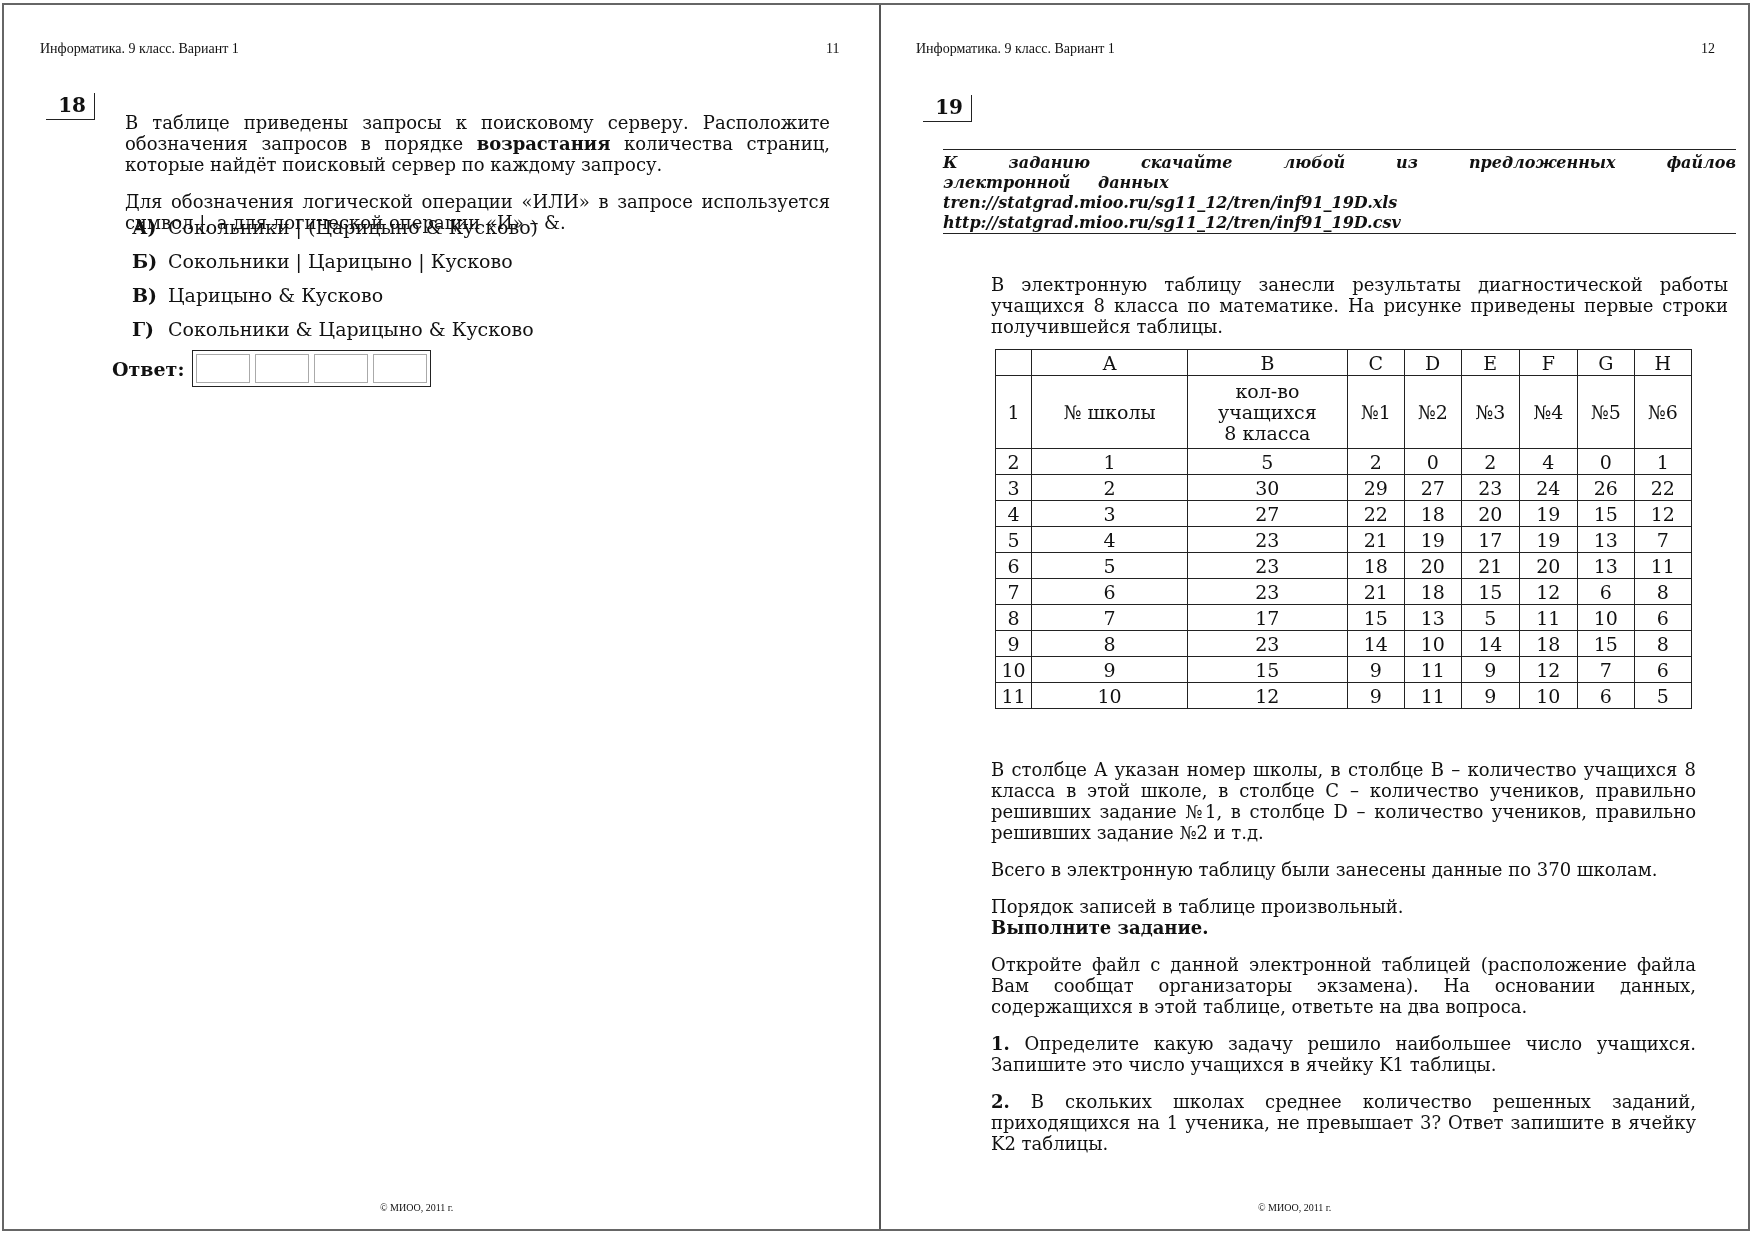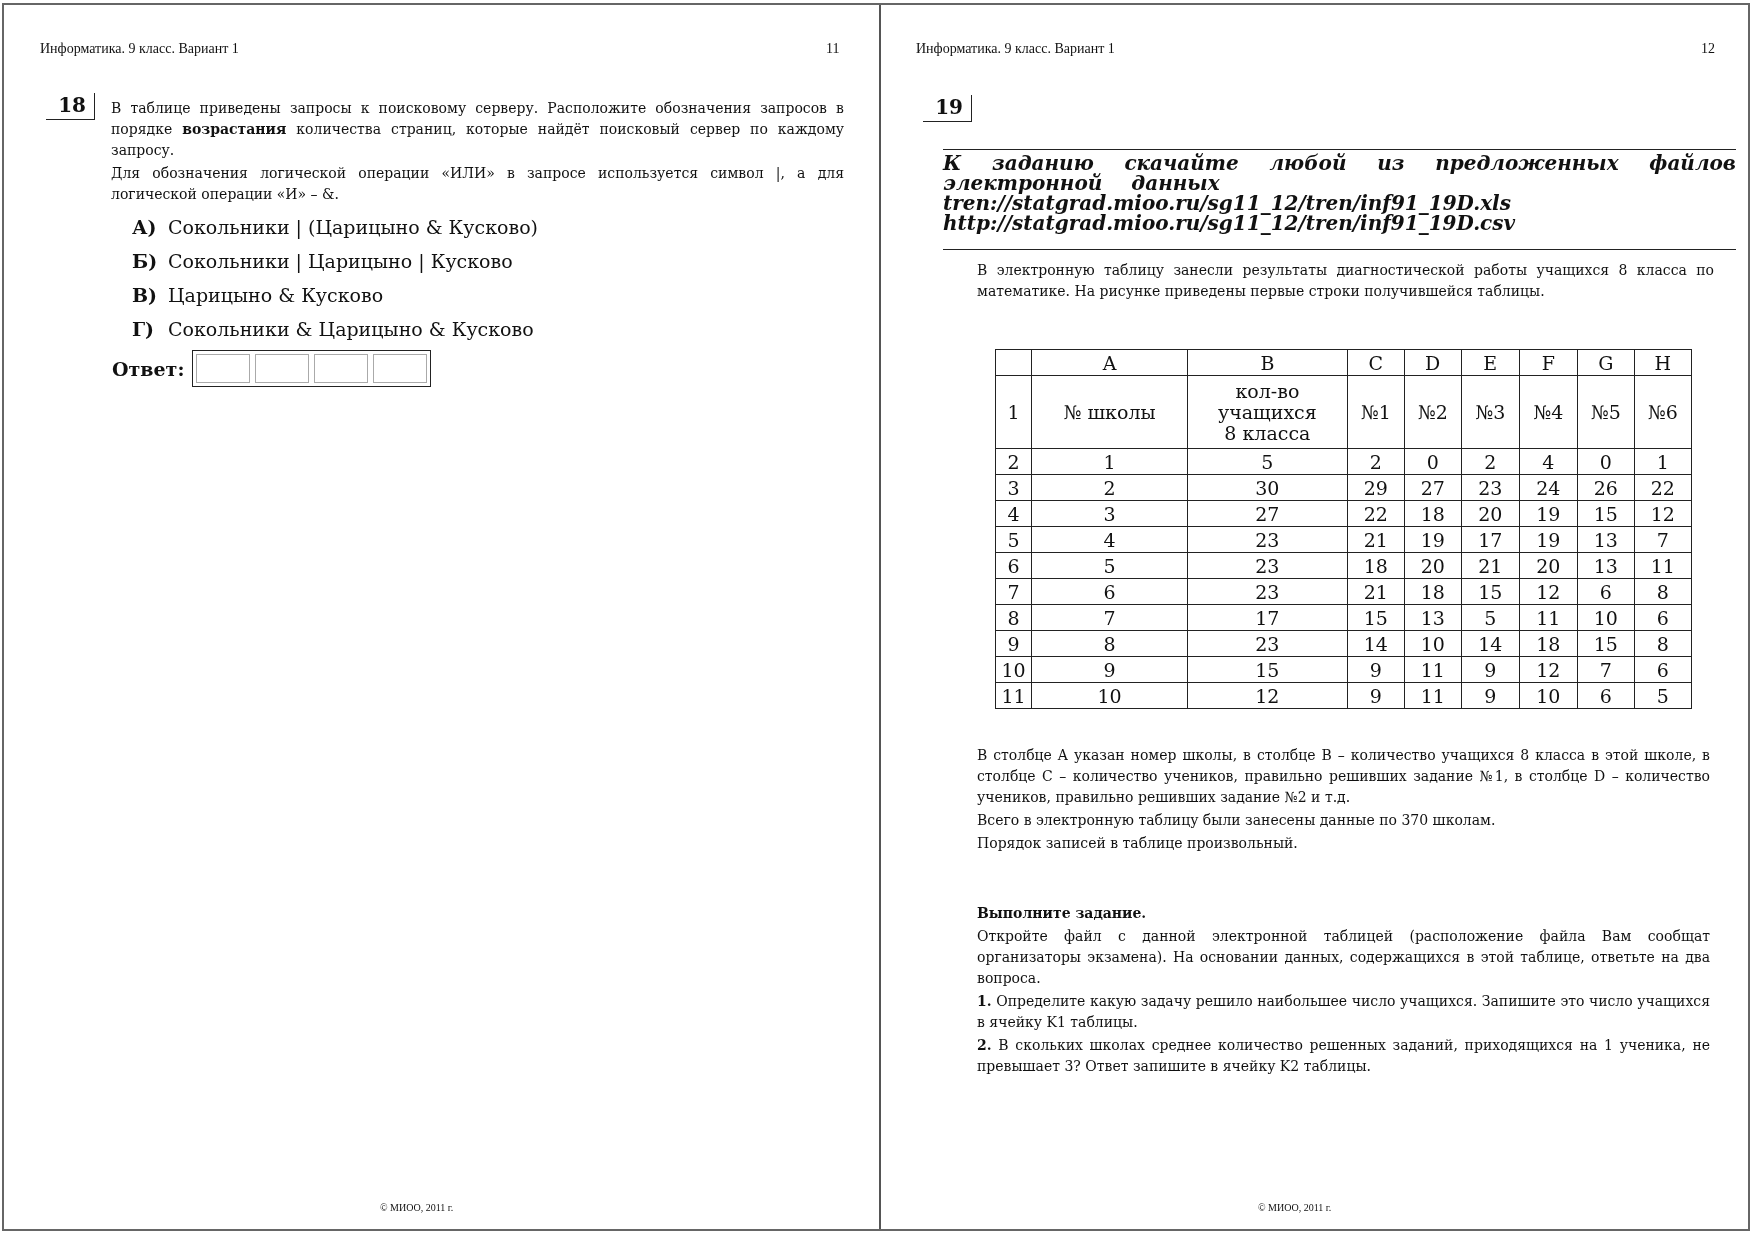--- a/index.html
+++ b/index.html
@@ -12,32 +12,32 @@
   .page.left { left:0; width:875px; }
   .page.right { left:877px; width:869px; }
   .run-head { position:absolute; top:36px; font-family:"Liberation Serif", serif; font-size:14px; }
   .run-head .title { position:absolute; left:0; white-space:nowrap; }
   .run-head .num { position:absolute; white-space:nowrap; }
   .footer { position:absolute; top:1173px; font-family:"Liberation Serif", serif; font-size:10px;margin-top:24px; }
 
   .task-no { position:absolute; font-weight:bold; font-size:20px; padding:0 8px 2px 0;
              border-right:1.5px solid #222; border-bottom:1.5px solid #222; text-align:right; }
 
-  .p { font-size:14px; line-height:21px; text-align:justify; margin:2px; }
+  .p { font-size:18px; line-height:21px; text-align:justify; margin:16px; }
   .opt { font-size:19px; line-height:34px; white-space:nowrap; }
   .opt b { display:inline-block; width:36px; }
 
   .answer-row { position:absolute; left:108px; top:345px; display:flex; align-items:center; }
   .answer-label { font-weight:bold; font-size:19px; margin-right:8px; }
   .answer-box { border:1.5px solid #222; padding:3px; display:flex; gap:5px; }
   .answer-cell { width:52px; height:27px; border:1px solid #aaa; }
 
   .note { position:absolute; left:62px; top:144px; width:793px; border-top:1.5px solid #222;
-          border-bottom:1.5px solid #222; padding:3px 0 16px 0; font-style:italic; font-weight:bold;
-          font-size:20px; line-height:20px; }
+          border-bottom:1.5px solid #222; padding:3px 0 0 0; font-style:italic; font-weight:bold;
+          font-size:16px; line-height:20px; }
   .note .just { text-align:justify; text-align-last:justify; }
 
   table.sheet { position:absolute; left:114px; top:344px; border-collapse:collapse;
                 font-size:19px; text-align:center; }
   table.sheet td { border:1.5px solid #222; padding:0; height:25px; line-height:22px; }
   table.sheet tr.hdr td { height:72px; line-height:21px; }
 </style>
 </head>
 <body>
 

